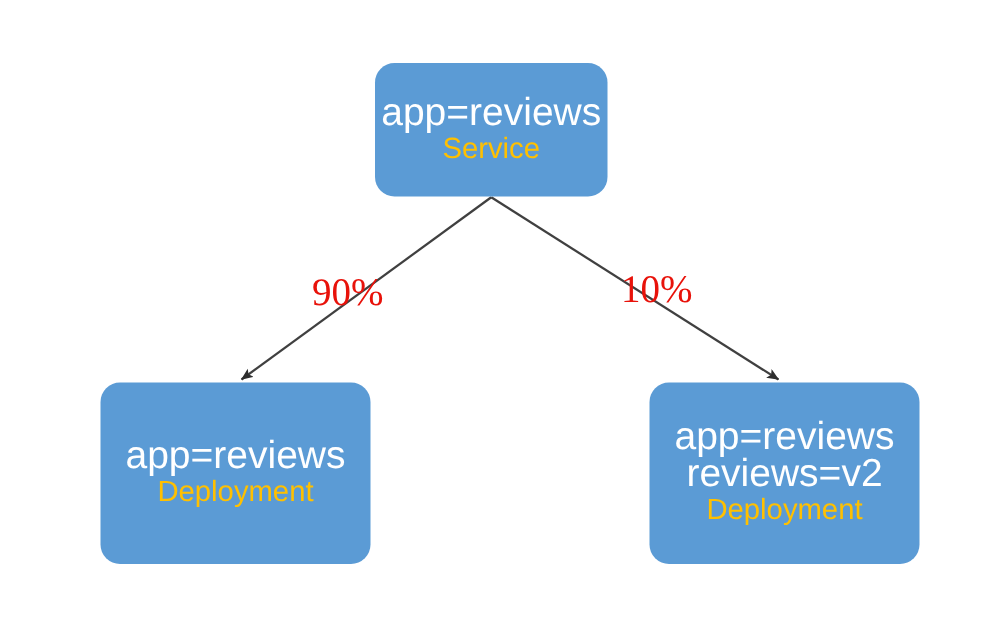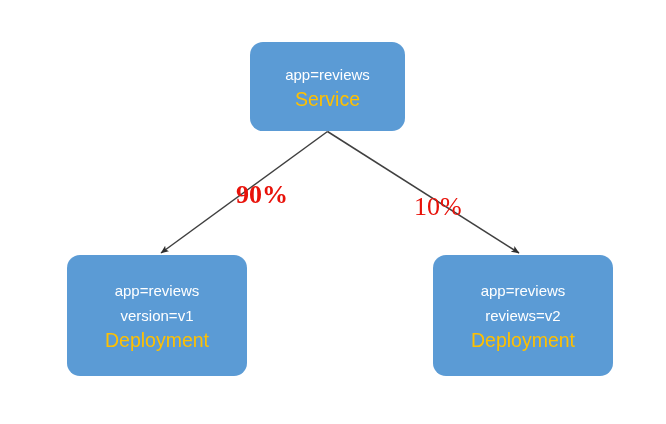--- a/index.html
+++ b/index.html
@@ -33,21 +33,21 @@
     display: flex;
     flex-direction: column;
     align-items: center;
     justify-content: center;
     text-align: center;
     line-height: 25px;
   }
   .node-line {
     display: block;
     color: #ffffff;
-    font-size: 15px;
+    font-size: 26px;
     letter-spacing: 0px;
     white-space: nowrap;
   }
   .node-kind {
     display: block;
     color: #ffc000;
     font-size: 19.5px;
     white-space: nowrap;
     text-align: right;
   }
@@ -71,27 +71,26 @@
   }
   .edge-label {
     position: absolute;
     font-family: "Liberation Serif", serif;
     font-size: 26px;
     color: #e8120a;
     white-space: nowrap;
     line-height: 1;
   }
   #label-90 {
-    left: 236px;
+    left: 208px;
     top: 182px;
-    font-weight: bold;
   }
   #label-10 {
     left: 414px;
-    top: 194px;
+    top: 180px;
   }
 </style>
 </head>
 <body>
 
 <div id="canvas">
 
   <svg id="edge-layer" width="666" height="424" viewBox="0 0 666 424" xmlns="http://www.w3.org/2000/svg">
     <defs>
       <marker id="arrowhead" markerWidth="9" markerHeight="9" refX="7.6" refY="3.4" orient="auto" markerUnits="userSpaceOnUse">
@@ -102,21 +101,20 @@
     <line x1="327.5" y1="131.5" x2="519" y2="253" stroke="#404040" stroke-width="1.5" marker-end="url(#arrowhead)"></line>
   </svg>
 
   <div class="node" id="node-service">
     <span class="node-line">app=reviews</span>
     <span class="node-kind">Service</span>
   </div>
 
   <div class="node" id="node-deploy-v1">
     <span class="node-line">app=reviews</span>
-    <span class="node-line">version=v1</span>
     <span class="node-kind">Deployment</span>
   </div>
 
   <div class="node" id="node-deploy-v2">
     <span class="node-line">app=reviews</span>
     <span class="node-line">reviews=v2</span>
     <span class="node-kind">Deployment</span>
   </div>
 
   <span class="edge-label" id="label-90">90%</span>

